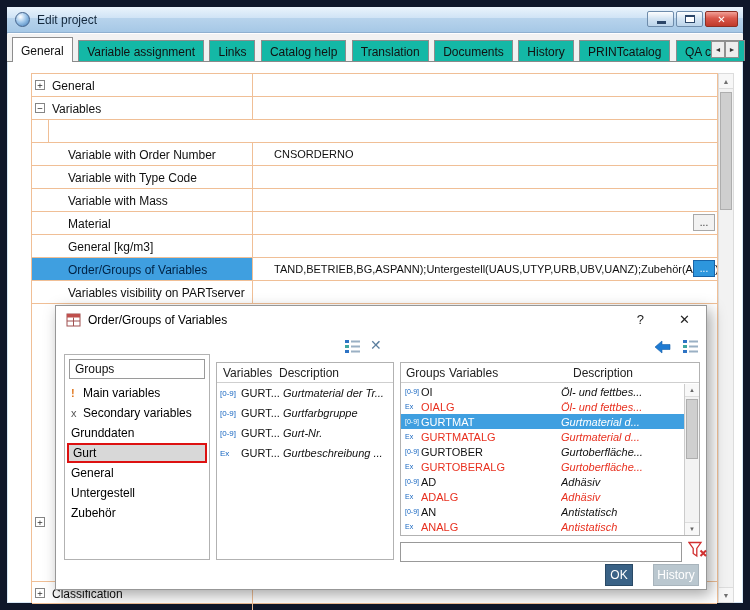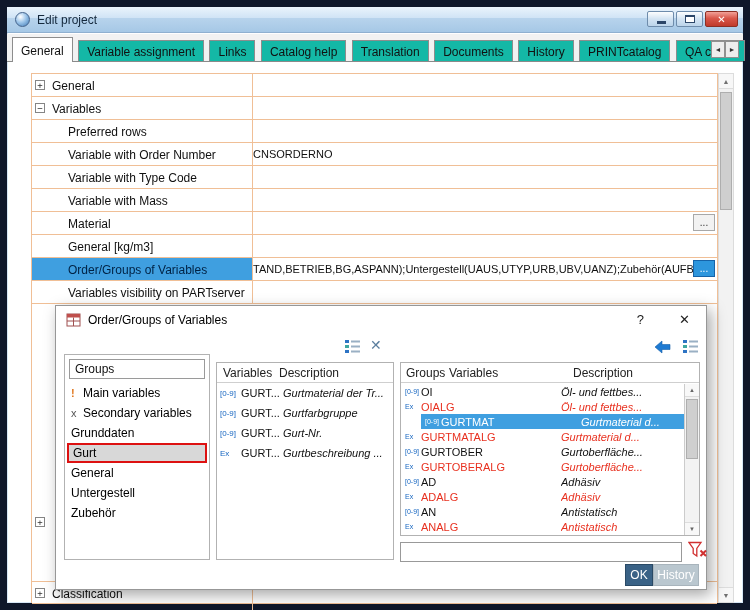--- a/index.html
+++ b/index.html
@@ -43,21 +43,21 @@
 
   
   .grid{position:absolute;left:24px;top:66px;width:687px;bottom:0;background:#fff;
     border:1px solid var(--gridline);border-bottom:none;}
   .grow{display:flex;height:23px;border-bottom:1px solid var(--gridline);font-size:12px;color:#101010;}
   .gut{width:16px;flex:none;position:relative;}
   .exp{position:absolute;left:3px;top:6px;width:10px;height:10px;border:1px solid #858585;background:#fff;
     font-size:9px;line-height:8px;text-align:center;color:#333;font-family:"DejaVu Sans Mono",monospace;cursor:pointer;}
   .glabel{width:204px;flex:none;padding:5px 2px 0 4px;white-space:nowrap;overflow:hidden;}
   .ind1 .glabel{padding-left:20px;}
-  .gvalue{flex:1;border-left:1px solid var(--gridline);padding:5px 28px 0 0;font-size:11px;
+  .gvalue{flex:1;border-left:1px solid var(--gridline);padding:5px 28px 0 21px;font-size:11px;
     white-space:nowrap;overflow:hidden;position:relative;}
   .grow.sel .gut,.grow.sel .glabel{background:var(--accent);}
   .grow.sel .glabel{color:#002244;}
   .dots{position:absolute;right:2px;top:2px;width:22px;height:17px;border:1px solid #a8a8a8;background:#f2f2f2;
     font-size:10px;line-height:5px;color:#333;cursor:pointer;}
   .sel .dots{background:#2d96dd;border-color:#1663a8;color:#fff;}
   .brow{position:absolute;left:0;right:0;}
   .brow1{top:507px;border-top:1px solid var(--gridline);}
   .brow2{top:530px;}
   .stray{position:absolute;left:0;top:437px;width:16px;height:14px;}
@@ -104,33 +104,33 @@
   .shead{height:20px;border-bottom:1px solid #cfcfcf;position:relative;color:#222;}
   .sh1{position:absolute;left:5px;top:3px;}
   .sh2{position:absolute;left:48px;top:3px;}
   .sh3{position:absolute;left:172px;top:3px;}
   .srows{position:absolute;left:0;top:21px;right:15px;bottom:0;overflow:hidden;}
   .srow{height:15px;display:flex;align-items:center;font-size:11px;color:#111;cursor:default;}
   .sicon{width:20px;flex:none;padding-left:4px;color:var(--iconblue);font-size:7px;}
   .sname{width:140px;flex:none;white-space:nowrap;overflow:hidden;}
   .sdesc{flex:1;white-space:nowrap;overflow:hidden;font-style:italic;}
   .srow.redrow .sname,.srow.redrow .sdesc{color:var(--red);}
-  .srow.ssel{background:var(--accent);margin-left:20px;}
+  .srow.ssel{background:var(--accent);}
   .srow.ssel .sname,.srow.ssel .sdesc,.srow.ssel .sicon{color:#fff;}
   .sscroll{position:absolute;top:21px;right:0;bottom:0;width:15px;border-left:1px solid #cccccc;background:#f3f3f3;}
   .ssbtn{height:13px;font-size:6px;text-align:center;line-height:13px;color:#666;background:#f8f8f8;
     border-bottom:1px solid #ddd;cursor:pointer;}
   .ssdown{position:absolute;left:0;right:0;bottom:0;border-top:1px solid #ddd;border-bottom:none;}
   .ssthumb{position:absolute;left:1px;right:1px;top:15px;height:60px;background:#cfcfcf;border:1px solid #aeaeae;}
 
   .dinput{position:absolute;left:344px;top:236px;width:282px;height:20px;border:1px solid #999;
     font-size:11px;padding:2px 4px;background:#fff;}
   .fficon{position:absolute;left:632px;top:235px;cursor:pointer;}
 
-  .dbtns{position:absolute;right:7px;top:258px;display:flex;gap:0;}
+  .dbtns{position:absolute;right:7px;top:258px;display:flex;gap:20px;}
   .ok{width:28px;height:22px;background:var(--ok);color:#fff;border:1px solid #2a4a66;font-size:12px;cursor:pointer;}
   .cancel{width:46px;height:22px;background:var(--cancel);color:#fff;border:1px solid #a8b4bc;font-size:12px;cursor:pointer;}
 </style>
 </head>
 <body>
 
 <div class="window">
 
   <div class="titlebar">
     <span class="appicon"></span>
@@ -175,21 +175,20 @@
     <div class="grow">
       <div class="gut">
           <span class="exp">−</span>
         </div>
       <div class="glabel">Variables</div>
       <div class="gvalue"></div>
     </div>
 
     <div class="grow ind1">
       <div class="gut"></div>
-      <div class="glabel">Preferred rows</div>
       <div class="gvalue"></div>
     </div>
 
     <div class="grow ind1">
       <div class="gut"></div>
       <div class="glabel">Variable with Order Number</div>
       <div class="gvalue">CNSORDERNO</div>
     </div>
 
     <div class="grow ind1">

